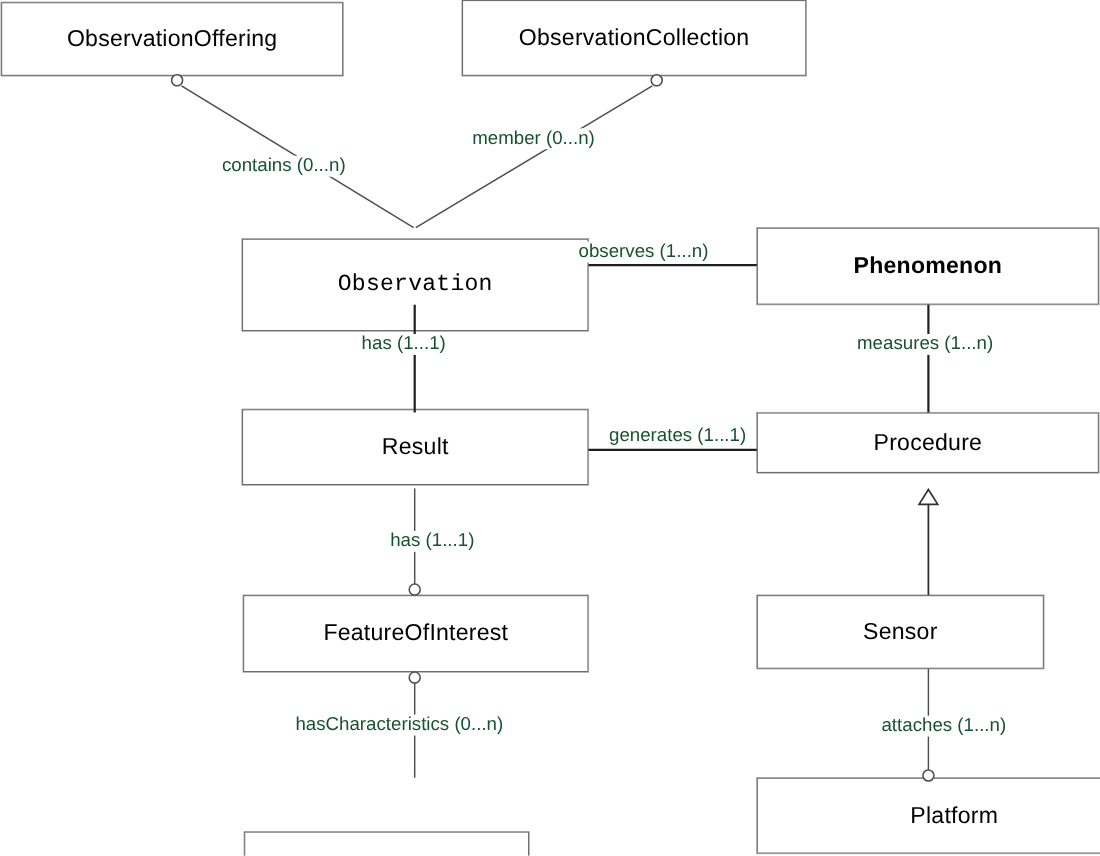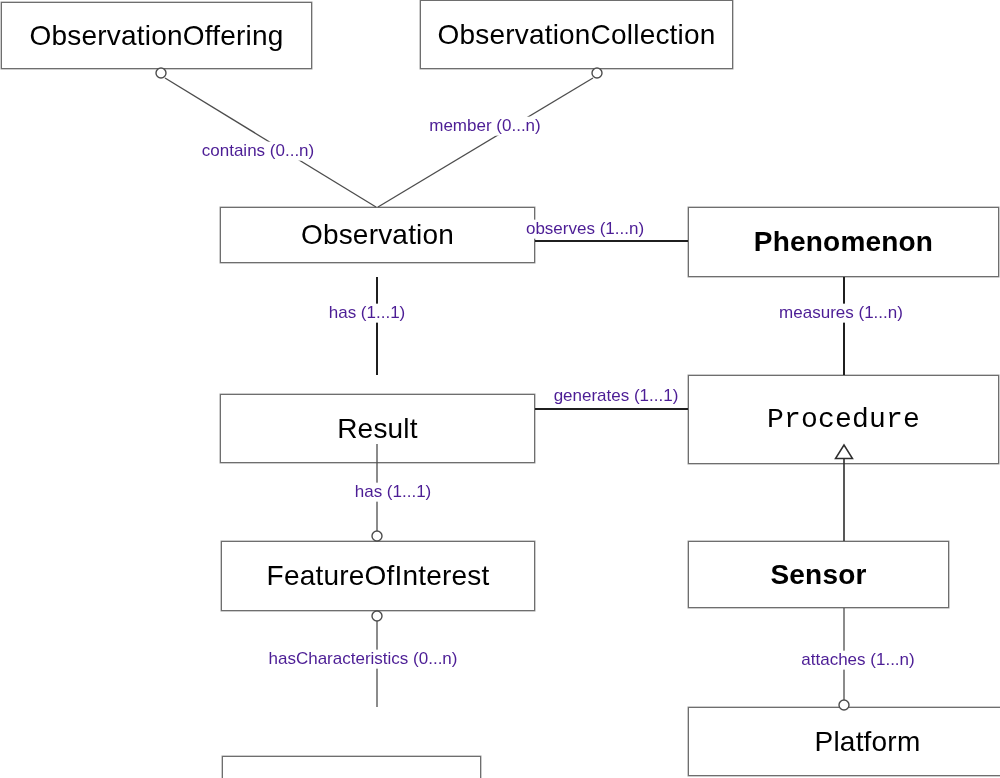--- a/index.html
+++ b/index.html
@@ -13,75 +13,75 @@
   }
   .node {
     position: absolute;
     box-sizing: border-box;
     background: #ffffff;
     border: 1px solid #6e6e6e;
     box-shadow: 0 0 0 0.5px #9a9a9a;
     display: flex;
     align-items: center;
     justify-content: center;
-    font-size: 28px;
+    font-size: 21px;
     color: #000000;
     letter-spacing: 0.2px;
   }
   .wires {
     position: absolute;
     left: 0; top: 0;
     width: 1000px; height: 778px;
     pointer-events: none;
   }
   .edge-label {
     position: absolute;
     transform: translate(-50%, -50%);
     font-size: 17px;
-    color: #4c1d95;
+    color: #14532d;
     background: #ffffff;
     padding: 0 3px;
     white-space: nowrap;
     line-height: 1.1;
   }
 </style>
 </head>
 <body>
 
 <div class="canvas">
 
   <div class="node" style="left:1px; top:2px; width:311px; height:67px;">
     <span>ObservationOffering</span>
   </div>
 
   <div class="node" style="left:420px; top:0px; width:313px; height:69px;">
     <span>ObservationCollection</span>
   </div>
 
-  <div class="node" style="left:220px; top:207px; width:315px; height:56px;">
+  <div class="node" style="left:220px; top:217px; width:315px; height:84px;font-family:Liberation Mono, monospace;">
     <span>Observation</span>
   </div>
 
   <div class="node" style="left:688px; top:207px; width:311px; height:70px;font-weight:bold;">
     <span>Phenomenon</span>
   </div>
 
-  <div class="node" style="left:220px; top:394px; width:315px; height:69px;">
+  <div class="node" style="left:220px; top:372px; width:315px; height:69px;">
     <span>Result</span>
   </div>
 
-  <div class="node" style="left:688px; top:375px; width:311px; height:89px;font-family:Liberation Mono, monospace;">
+  <div class="node" style="left:688px; top:375px; width:311px; height:55px;">
     <span>Procedure</span>
   </div>
 
   <div class="node" style="left:221px; top:541px; width:314px; height:70px;">
     <span>FeatureOfInterest</span>
   </div>
 
-  <div class="node" style="left:688px; top:541px; width:261px; height:67px;font-weight:bold;">
+  <div class="node" style="left:688px; top:541px; width:261px; height:67px;">
     <span>Sensor</span>
   </div>
 
   <div class="node" style="left:222px; top:728px; width:259px; height:69px;margin-top:28px;">
     <span>Property</span>
   </div>
 
   <div class="node" style="left:688px; top:707px; width:359px; height:69px;">
     <span>Platform</span>
   </div>

